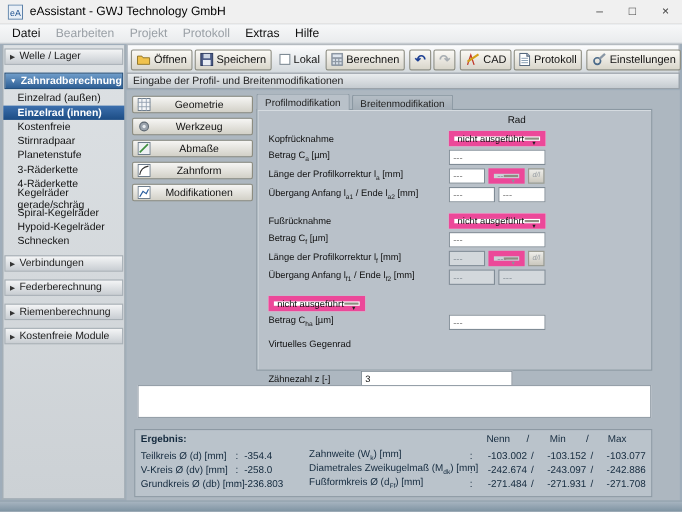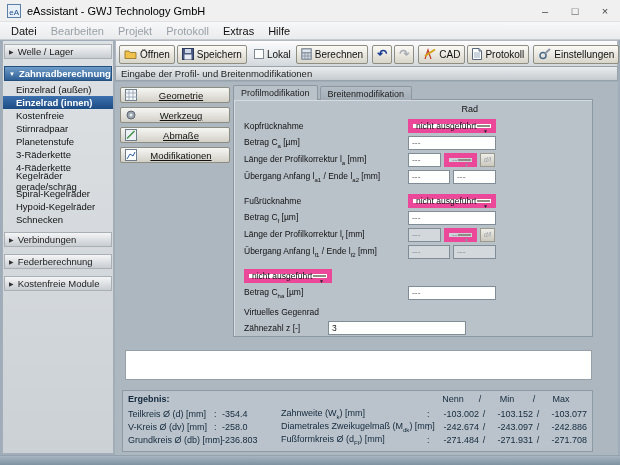--- a/index.html
+++ b/index.html
@@ -49,21 +49,21 @@
   .statusline { position:absolute; top:26px; left:0; width:503px; height:15px;
     background:linear-gradient(#eaedef,#c5cbd0); border:1px solid #9aa2a9;
     display:flex; align-items:center; padding-left:5px; font-size:9.5px; color:#222; }
 
   .content { position:absolute; top:42px; left:0; width:503px; height:373px; background:#adb7c0; }
 
   
   .navcol { position:absolute; left:5px; top:5px; width:110px; }
   .navbtn { height:16px; margin-bottom:4px; background:linear-gradient(#f6f6f4,#d2d0c7);
     border:1px solid #8d8d81; border-radius:2px; display:flex; align-items:center; font-size:9.5px; color:#111; padding:0 4px; }
-  .navbtn .nlabel { flex:1; text-align:center;text-decoration:underline; }
+  .navbtn .nlabel { flex:1; text-align:center; }
 
   
   .tabbar { position:absolute; left:118px; top:4px; display:flex; align-items:flex-end; height:14px; z-index:2; }
   .tab { font-size:9px; padding:2px 7px 1px; border:1px solid #8b98a2; border-bottom:none;
     background:linear-gradient(#b4bdc5,#a2acb5); color:#222; border-radius:2px 2px 0 0; margin-right:2px; }
   .tab.active { background:#b9c1c9; padding-bottom:2px;margin-top:45px; }
   .panel { position:absolute; left:118px; top:17px; width:360px; height:238px; background:#b9c1c9;
     border:1px solid #8b98a2; box-shadow:inset 1px 1px 0 #d5dbe0; padding:4px 0 0 10px; }
   .radhdr { height:12px; margin-bottom:2px; width:262px; text-align:right; padding-right:28px; font-size:9px; color:#111; }
 
@@ -83,21 +83,21 @@
   .inp { height:14px; background:#fff; border:1px solid #808c96; font-size:8.5px; color:#777;
     padding-left:3px; display:flex; align-items:center; }
   .inp.dark { color:#111; }
   .inp.dis { background:#d3d8dc; color:#8b939b; }
   .inp.w-full { width:88px; } .inp.w-l1 { width:33px; } .inp.w-h1 { width:42px; } .inp.w-h2 { width:43px; }
   .inp.w-z { width:138px; }
   .mini-btn { width:15px; height:14px; font-size:6.5px; font-style:italic; display:flex; align-items:center;
     justify-content:center; background:linear-gradient(#eeeeea,#cbc8be); border:1px solid #9a9a8e; color:#9aa0a6; }
   .section-gap { height:7px; }
   .section-gap.small { height:4px; }
-  .section-label { height:12px; margin-bottom:2px; font-size:8.5px; color:#111; display:flex; align-items:center; }
+  .section-label { height:12px; margin-bottom:18px; font-size:8.5px; color:#111; display:flex; align-items:center; }
 
   
   .message { position:absolute; left:10px; top:268px; width:467px; height:30px; background:#fff; border:1px solid #96a0a9; }
   .results { position:absolute; left:7px; top:308px; width:471px; height:62px; background:#bac3cb;
     border:1px solid #8d99a3; font-size:9px; color:#13293d; }
   .res-title { position:absolute; top:3px; left:5px; font-weight:bold; }
   .res-head { position:absolute; top:3px; left:308px; display:flex; }
   .res-rows { position:absolute; top:16px; left:5px; right:2px; }
   .rrow { display:flex; align-items:center; height:13px; white-space:nowrap; }
   .rl-label { width:86px; } .rl-colon { width:8px; } .rl-value { width:50px; }
@@ -145,20 +145,21 @@
   <div class="sitem">Planetenstufe</div>
   <div class="sitem">3-Räderkette</div>
   <div class="sitem">4-Räderkette</div>
   <div class="sitem">Kegelräder gerade/schräg</div>
   <div class="sitem">Spiral-Kegelräder</div>
   <div class="sitem">Hypoid-Kegelräder</div>
   <div class="sitem">Schnecken</div>
   <div class="after-items"></div>
   <div class="sgroup">Verbindungen</div>
   <div class="sgroup">Federberechnung</div>
+  <div class="sgroup">Riemenberechnung</div>
   <div class="sgroup">Kostenfreie Module</div>
 </div>
 
 <div class="main">
 
   <div class="toolbar">
     <div class="tbtn">
       <svg width="13" height="11">
           <path d="M1 9.5 L1 2 L5 2 L6 3.5 L12 3.5 L12 9.5 Z" fill="#f0c24c" stroke="#8a6d1f" stroke-width="0.8"></path>
         </svg>
@@ -254,20 +255,27 @@
       <div class="navbtn">
         <svg width="12" height="12">
             <rect x="0.5" y="0.5" width="11" height="11" fill="#eef1f4" stroke="#6e7d8c"></rect>
             <path d="M2 9.5 L9.5 2" stroke="#3f8f3f" stroke-width="1.5"></path>
           </svg>
         <span class="nlabel">Abmaße</span>
       </div>
       <div class="navbtn">
         <svg width="12" height="12">
             <rect x="0.5" y="0.5" width="11" height="11" fill="#fff" stroke="#6e7d8c"></rect>
+            <path d="M2 10 Q3 3 10 2" fill="none" stroke="#333"></path>
+          </svg>
+        <span class="nlabel">Zahnform</span>
+      </div>
+      <div class="navbtn">
+        <svg width="12" height="12">
+            <rect x="0.5" y="0.5" width="11" height="11" fill="#fff" stroke="#6e7d8c"></rect>
             <path d="M2 10 L5 5 L8 7 L10 3" fill="none" stroke="#2a5d9e"></path>
           </svg>
         <span class="nlabel">Modifikationen</span>
       </div>
     </div>
 
     <div class="tabbar">
       <div class="tab active">Profilmodifikation</div>
       <div class="tab">Breitenmodifikation</div>
     </div>

